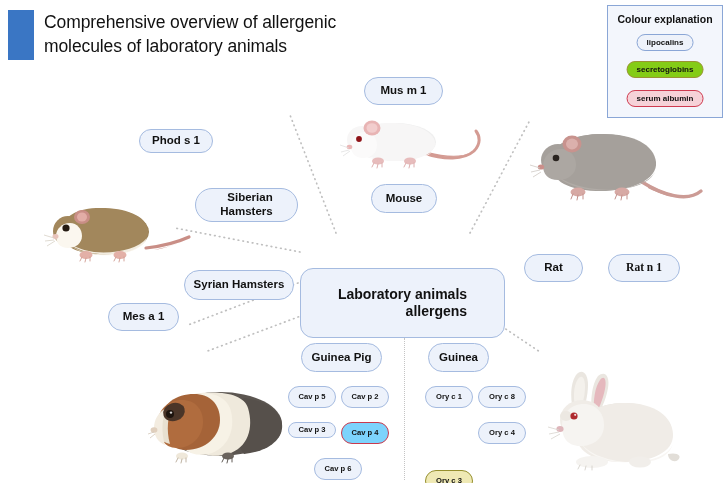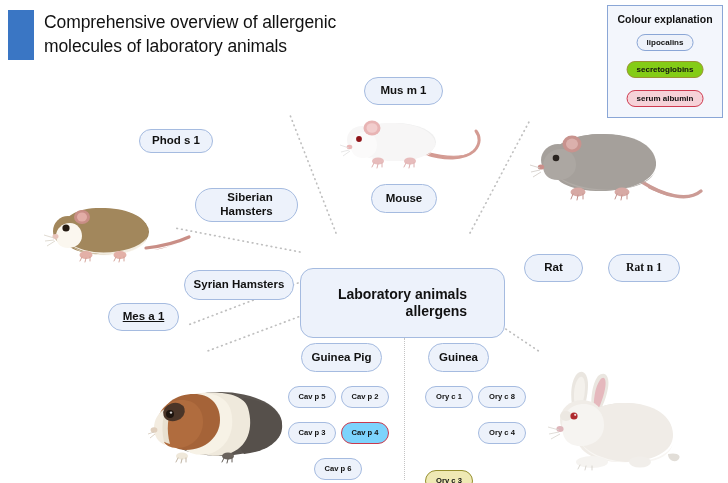--- a/index.html
+++ b/index.html
@@ -349,27 +349,27 @@
 
   <div class="node lipocalin node-allergen" style="left:608px;top:254px;width:72px;height:28px;font-family:Liberation Serif, serif;">Rat n 1</div>
 
   <div class="node lipocalin node-allergen" style="left:139px;top:129px;width:74px;height:24px;">Phod s 1</div>
 
   <div class="node lipocalin node-species" style="left:195px;top:188px;width:103px;height:34px;">Siberian
 Hamsters</div>
 
   <div class="node lipocalin node-species" style="left:184px;top:270px;width:110px;height:30px;">Syrian Hamsters</div>
 
-  <div class="node lipocalin node-allergen" style="left:108px;top:303px;width:71px;height:28px;text-decoration:underline;">Mes a 1</div>
+  <div class="node lipocalin node-allergen" style="left:108px;top:303px;width:71px;height:28px;">Mes a 1</div>
 
   <div class="node lipocalin node-species" style="left:301px;top:343px;width:81px;height:29px;">Guinea Pig</div>
 
   <div class="node lipocalin node-small" style="left:288px;top:386px;width:48px;height:22px;">Cav p 5</div>
   <div class="node lipocalin node-small" style="left:341px;top:386px;width:48px;height:22px;">Cav p 2</div>
-  <div class="node lipocalin node-small" style="left:288px;top:422px;width:48px;height:22px;">Cav p 3</div>
+  <div class="node lipocalin node-small" style="left:288px;top:422px;width:48px;height:16px;">Cav p 3</div>
   <div class="node albumin node-small" style="left:341px;top:422px;width:48px;height:22px;">Cav p 4</div>
   <div class="node lipocalin node-small" style="left:314px;top:458px;width:48px;height:22px;">Cav p 6</div>
 
   <div class="node lipocalin node-species" style="left:428px;top:343px;width:61px;height:29px;">Guinea</div>
 
   <div class="node lipocalin node-small" style="left:425px;top:386px;width:48px;height:22px;">Ory c 1</div>
   <div class="node lipocalin node-small" style="left:478px;top:386px;width:48px;height:22px;">Ory c 8</div>
   <div class="node secretoglobin node-small" style="left:425px;top:422px;width:48px;height:22px;">Ory c 3</div>
   <div class="node lipocalin node-small" style="left:478px;top:422px;width:48px;height:22px;">Ory c 4</div>
 

